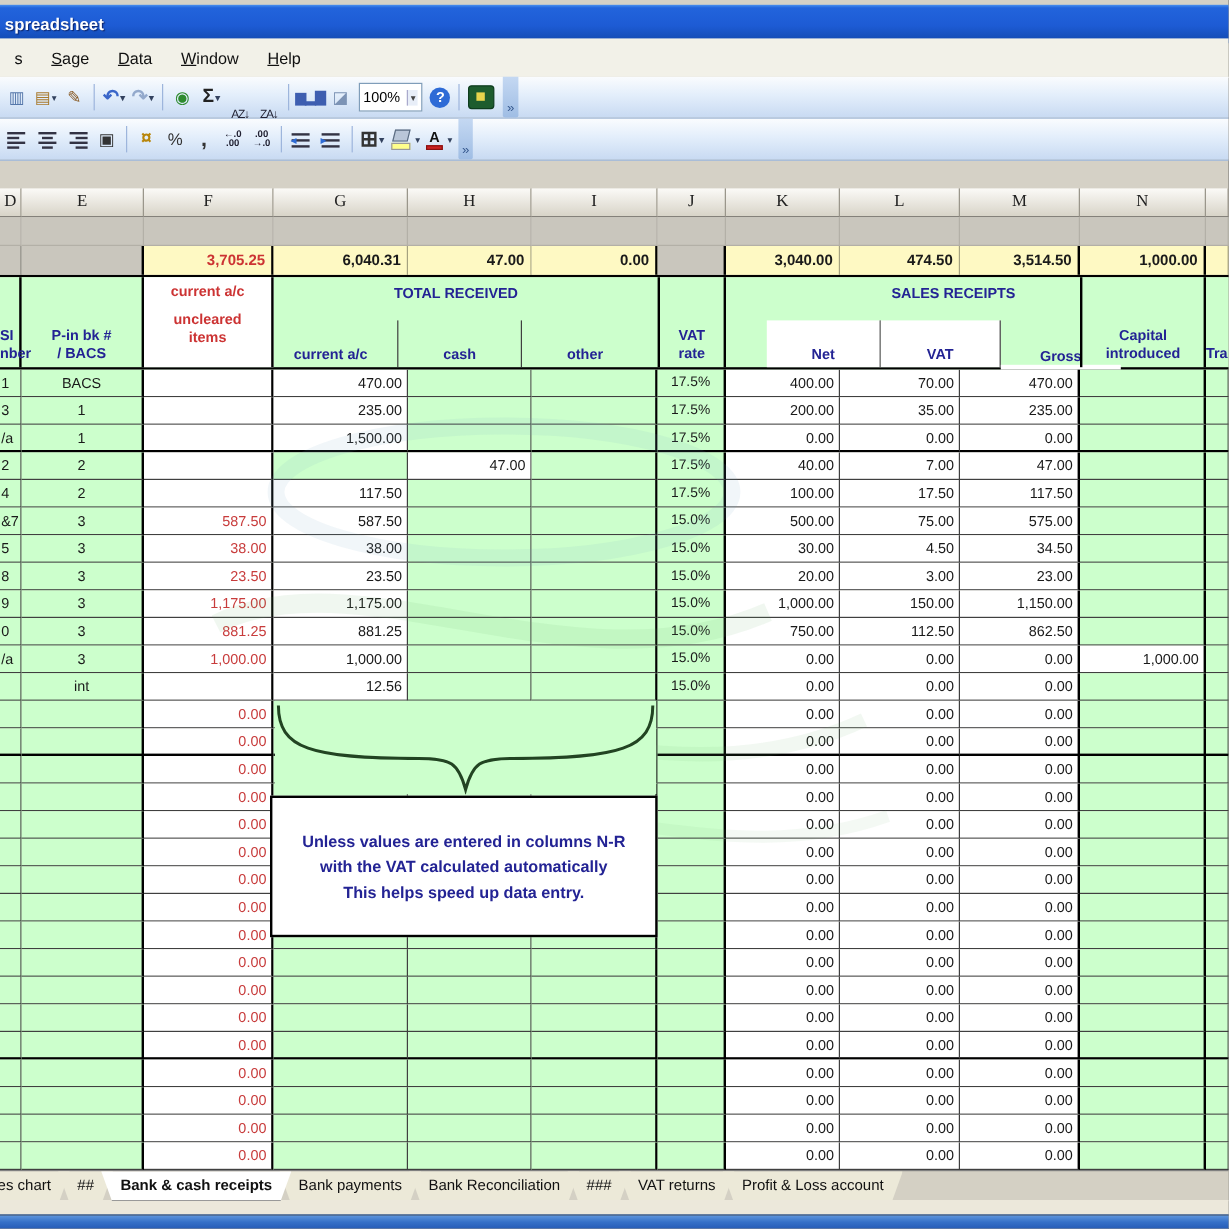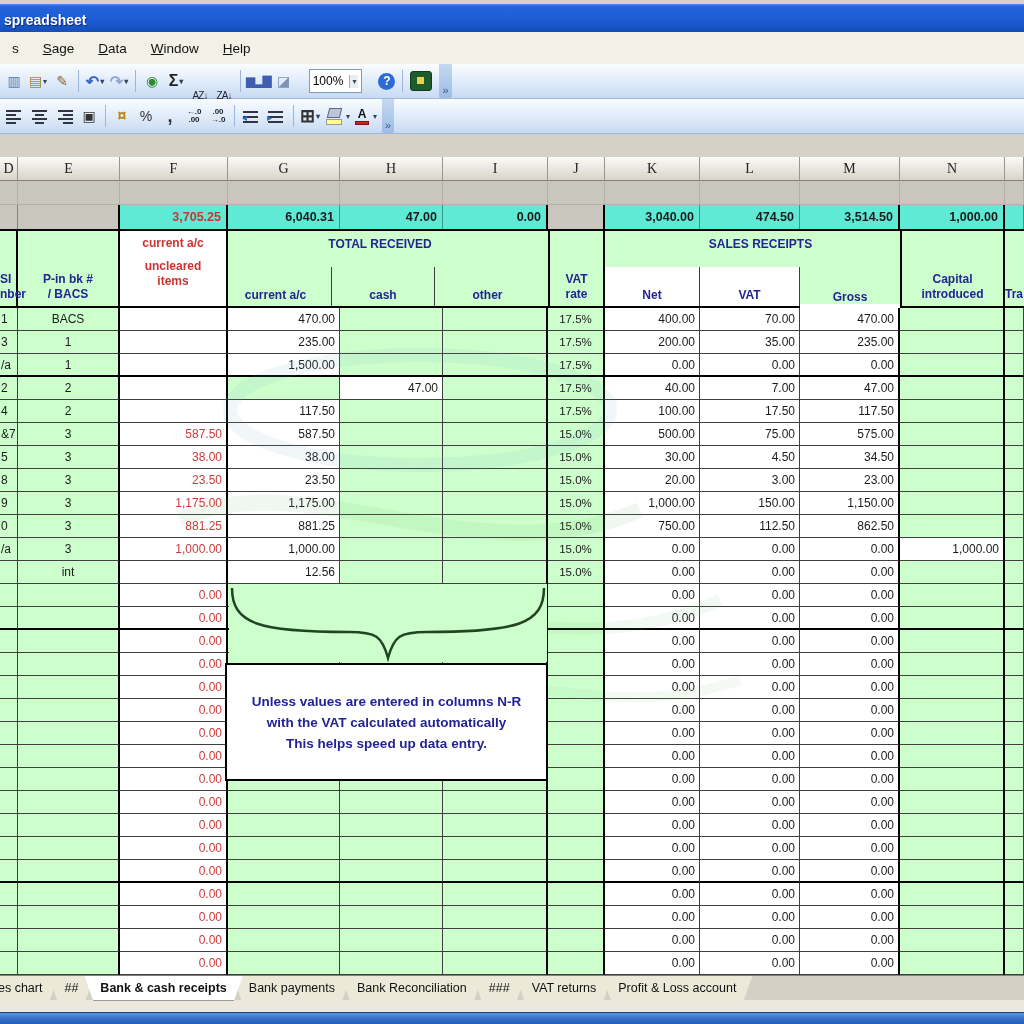--- a/index.html
+++ b/index.html
@@ -28,21 +28,21 @@
   .c-blue{color:#3A66C9;font-size:16px;font-weight:bold;}
   .c-dim{color:#93A9CC;font-size:16px;font-weight:bold;}
   .c-green{color:#2E8B2E;font-size:14px;}
   .c-gold{color:#B8860B;font-size:16px;font-weight:bold;}
   .c-sort{font-size:10px;font-weight:normal;letter-spacing:-1px;color:#223;margin-top:28px;}
   .c-chart{color:#3E5EB0;font-size:12px;letter-spacing:-1px;}
   .c-draw{color:#7C93B5;}
   .c-copy{color:#5577AA;} .c-paste{color:#A97B2F;} .c-paint{color:#8B5E2A;}
   .c-big{font-size:18px;font-weight:bold;}
   .c-sigma{font-size:16px;font-weight:bold;color:#222;}
-  .zoombox{display:inline-flex;align-items:center;margin:0 13px;height:22px;background:#fff;
+  .zoombox{display:inline-flex;align-items:center;margin:0 3px;height:22px;background:#fff;
     border:1px solid #7f9db9;padding:0 3px;font-size:12px;color:#000;}
   .zoombox .zarr{font-size:8px;margin-left:6px;color:#444;background:#E8EEF8;padding:2px 2px;border-left:1px solid #aac;}
   .helpbtn{width:17px;height:17px;border-radius:50%;background:#2E6BD6;color:#fff;font-weight:bold;
     font-size:12px;display:inline-flex;align-items:center;justify-content:center;margin:0 3px;}
   .sagebtn{width:20px;height:18px;background:#1E5C2E;border-radius:3px;margin:0 3px;position:relative;border:1px solid #0E3C1E;}
   .sagebtn i{position:absolute;left:6px;top:5px;width:7px;height:7px;background:#E8D44C;display:block;}
   .grip{color:#35578D;font-size:11px;margin-left:4px;align-self:stretch;display:inline-flex;align-items:flex-end;
     padding:2px 3px;background:linear-gradient(180deg,#C4D8F2,#9FBDE4);border-radius:0 0 2px 2px;}
   .alico{width:17px;height:15px;display:inline-block;background-repeat:no-repeat;margin:3px 3px;}
   .v-l{background-image:linear-gradient(#334 0 0),linear-gradient(#334 0 0),linear-gradient(#334 0 0),linear-gradient(#334 0 0);
@@ -68,21 +68,21 @@
   .grow{display:grid;grid-template-columns:var(--cols);position:absolute;left:0;width:1024px;box-sizing:border-box;}
   .cell{box-sizing:border-box;overflow:hidden;display:flex;align-items:center;font-size:12px;color:#1a1a1a;}
   .colletters{top:157px;height:24px;}
   .h-cell{background:linear-gradient(180deg,#FBFAF7,#D8D4C8);border-right:1px solid #9a968b;
     border-bottom:1px solid #84817a;justify-content:center;font-family:"Liberation Serif",serif;
     font-size:14px;color:#222;}
   .grayrow{top:181px;height:24px;}
   .g-cell{background:#C9C6BD;border-right:1px solid #b3b0a7;border-bottom:1px solid #b3b0a7;}
   .totals{top:205px;height:26px;border-bottom:2px solid #000;}
   .t-cell{border-right:1px solid rgba(0,0,0,.35);font-weight:bold;font-size:12.5px;justify-content:flex-end;padding-right:5px;}
-  .t-yellow{background:#5eead4;text-align:center;} .t-gray{background:#C9C6BD;}
+  .t-yellow{background:#fef9c3;text-align:center;} .t-gray{background:#C9C6BD;}
   .t-red{color:#CC3333;}
   .t-thick{border-right:2px solid #000;}
   
   .ghead{position:absolute;top:231px;left:0;width:1024px;height:77px;border-bottom:2px solid #000;
     box-sizing:border-box;background:var(--green);}
   .gh{position:absolute;box-sizing:border-box;border-right:1px solid var(--grid);color:#232394;
     font-weight:bold;font-size:12px;text-align:center;}
   .gh .bline{line-height:15px;}
   .ghbot{display:flex;flex-direction:column;justify-content:flex-end;padding-bottom:4px;height:100%;box-sizing:border-box;}
   .gh-thick{border-right:2px solid #000;}
@@ -288,21 +288,21 @@
         <span class="subcell" style="width:103px;">cash</span>
         <span class="subcell" style="width:105px;">other</span>
       </div>
     </div>
     <div class="gh gh-thick" style="left:548px;width:57px;height:75px;border-left:2px solid #000;">
       <div class="ghbot">
         <span class="bline">VAT</span>
         <span class="bline">rate</span>
       </div>
     </div>
-    <div class="gh" style="left:605px;width:295px;height:75px;border-right:none;padding-left:16px;">
+    <div class="gh" style="left:639px;width:295px;height:75px;border-right:none;padding-left:16px;">
       <div class="ttl">SALES RECEIPTS</div>
       <div class="subrow">
         <span class="subcell white" style="width:95px;">Net</span>
         <span class="subcell white" style="width:100px;">VAT</span>
         <span class="subcell white" style="width:100px;margin-top:37px;">Gross</span>
       </div>
     </div>
     <div class="gh gh-thick" style="left:900px;width:105px;height:75px;border-left:2px solid #000;">
       <div class="ghbot">
         <span class="bline">Capital</span>

